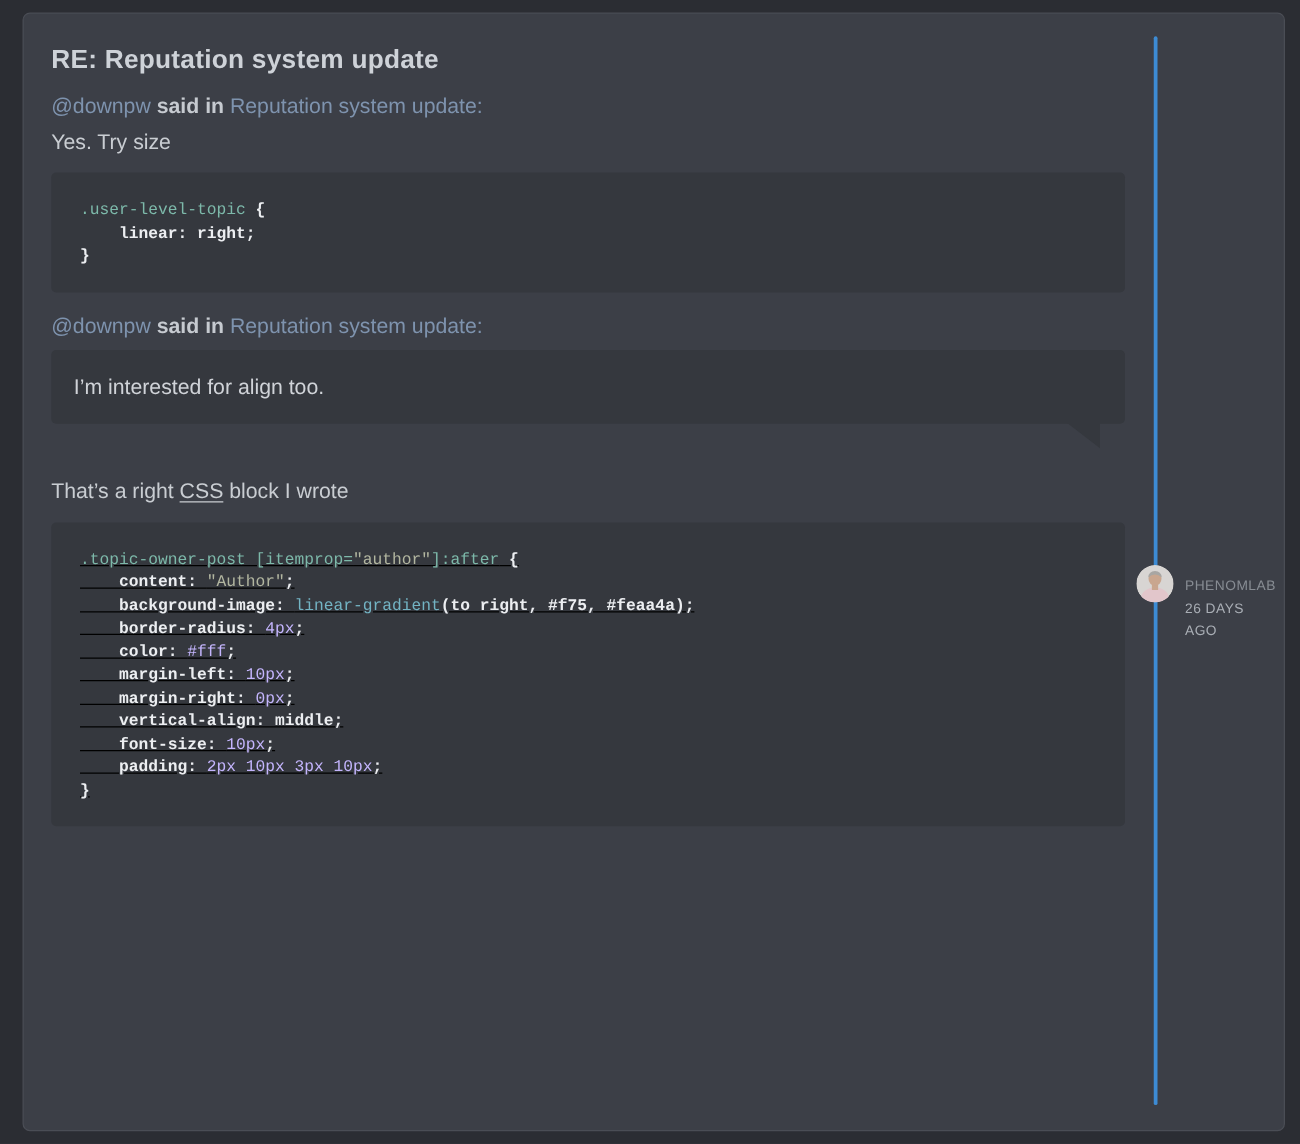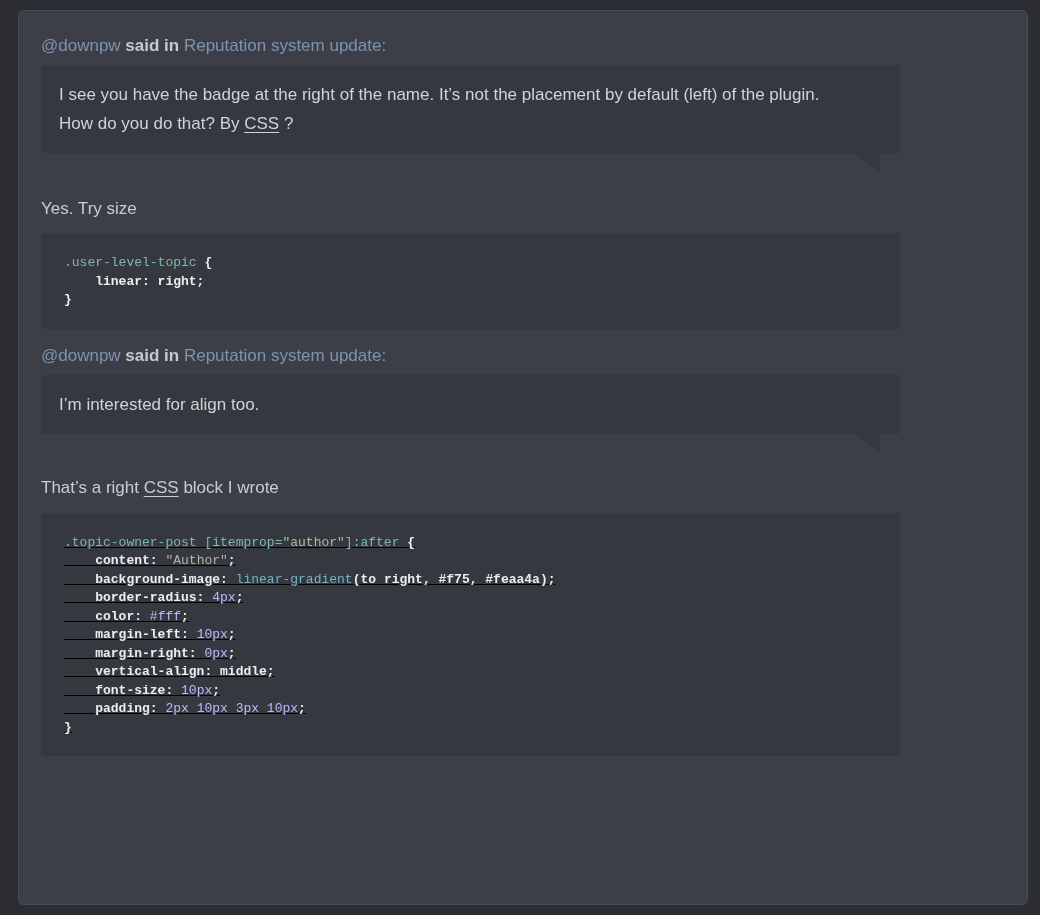--- a/index.html
+++ b/index.html
@@ -133,37 +133,50 @@
   }
   .tl-author { color: #878c93; cursor: pointer; }
   .tl-time { color: #a9aeb5; }
 </style>
 </head>
 <body>
 
 <div class="card">
   <div class="main-col">
 
+    <h2 class="post-title">RE: Reputation system update</h2>
 
     <p class="saidin"><span class="link">@downpw</span><span> said in </span><span class="link">Reputation system update</span><span class="link">:</span></p>
 
-    <div class="quote">
-      <p>I see you have the badge at the right of the name. It’s not the placement by default (left) of the plugin.</p>
-      <p><span>How do you do that? By </span><span class="abbr">CSS</span><span> ?</span></p>
-    </div>
 
     <p class="reply-text">Yes. Try size</p>
 
     <div class="code-block"><div class="code-line"><span class="tok-sel">.user-level-topic</span><span class="tok-def"> {</span></div><div class="code-line"><span class="tok-def">    linear: right;</span></div><div class="code-line"><span class="tok-def">}</span></div></div>
 
     <p class="saidin"><span class="link">@downpw</span><span> said in </span><span class="link">Reputation system update</span><span class="link">:</span></p>
 
     <div class="quote mb-quote2">
       <p>I’m interested for align too.</p>
     </div>
 
     <p class="reply-text mb-reply2"><span>That’s a right </span><span class="abbr">CSS</span><span> block I wrote</span></p>
 
     <div class="code-block code-block-2"><div class="code-line"><span class="tok-sel">.topic-owner-post [itemprop=</span><span class="tok-str">"author"</span><span class="tok-sel">]:after</span><span class="tok-def"> {</span></div><div class="code-line"><span class="tok-def">    content: </span><span class="tok-str">"Author"</span><span class="tok-def">;</span></div><div class="code-line"><span class="tok-def">    background-image: </span><span class="tok-fn">linear-gradient</span><span class="tok-def">(to right, #f75, #feaa4a);</span></div><div class="code-line"><span class="tok-def">    border-radius: </span><span class="tok-num">4px</span><span class="tok-def">;</span></div><div class="code-line"><span class="tok-def">    color: </span><span class="tok-num">#fff</span><span class="tok-def">;</span></div><div class="code-line"><span class="tok-def">    margin-left: </span><span class="tok-num">10px</span><span class="tok-def">;</span></div><div class="code-line"><span class="tok-def">    margin-right: </span><span class="tok-num">0px</span><span class="tok-def">;</span></div><div class="code-line"><span class="tok-def">    vertical-align: middle;</span></div><div class="code-line"><span class="tok-def">    font-size: </span><span class="tok-num">10px</span><span class="tok-def">;</span></div><div class="code-line"><span class="tok-def">    padding: </span><span class="tok-num">2px 10px 3px 10px</span><span class="tok-def">;</span></div><div class="code-line"><span class="tok-def">}</span></div></div>
 
   </div>
 
+  <div class="timeline-col">
+    <div class="timeline-line" style="background: rgb(61, 139, 212);"></div>
+    <div class="avatar">
+      <svg width="30" height="30" viewBox="0 0 30 30">
+        <circle cx="15" cy="15" r="15" fill="#d8d5d3"></circle>
+        <ellipse cx="15" cy="26" rx="11" ry="8" fill="#e2c6cb"></ellipse>
+        <rect x="12.5" y="14" width="5" height="6" fill="#c9a68f"></rect>
+        <ellipse cx="15" cy="11" rx="5.2" ry="5.6" fill="#c9a68f"></ellipse>
+        <path d="M9.6 10 Q10 4.8 15 4.8 Q20 4.8 20.4 10 Q18 7.6 15 7.6 Q12 7.6 9.6 10 Z" fill="#a8a6a3"></path>
+      </svg>
+    </div>
+    <div class="tl-info">
+      <div class="tl-author">PHENOMLAB</div>
+      <div class="tl-time">26 days ago</div>
+    </div>
+  </div>
 </div>
 
 </body></html>

